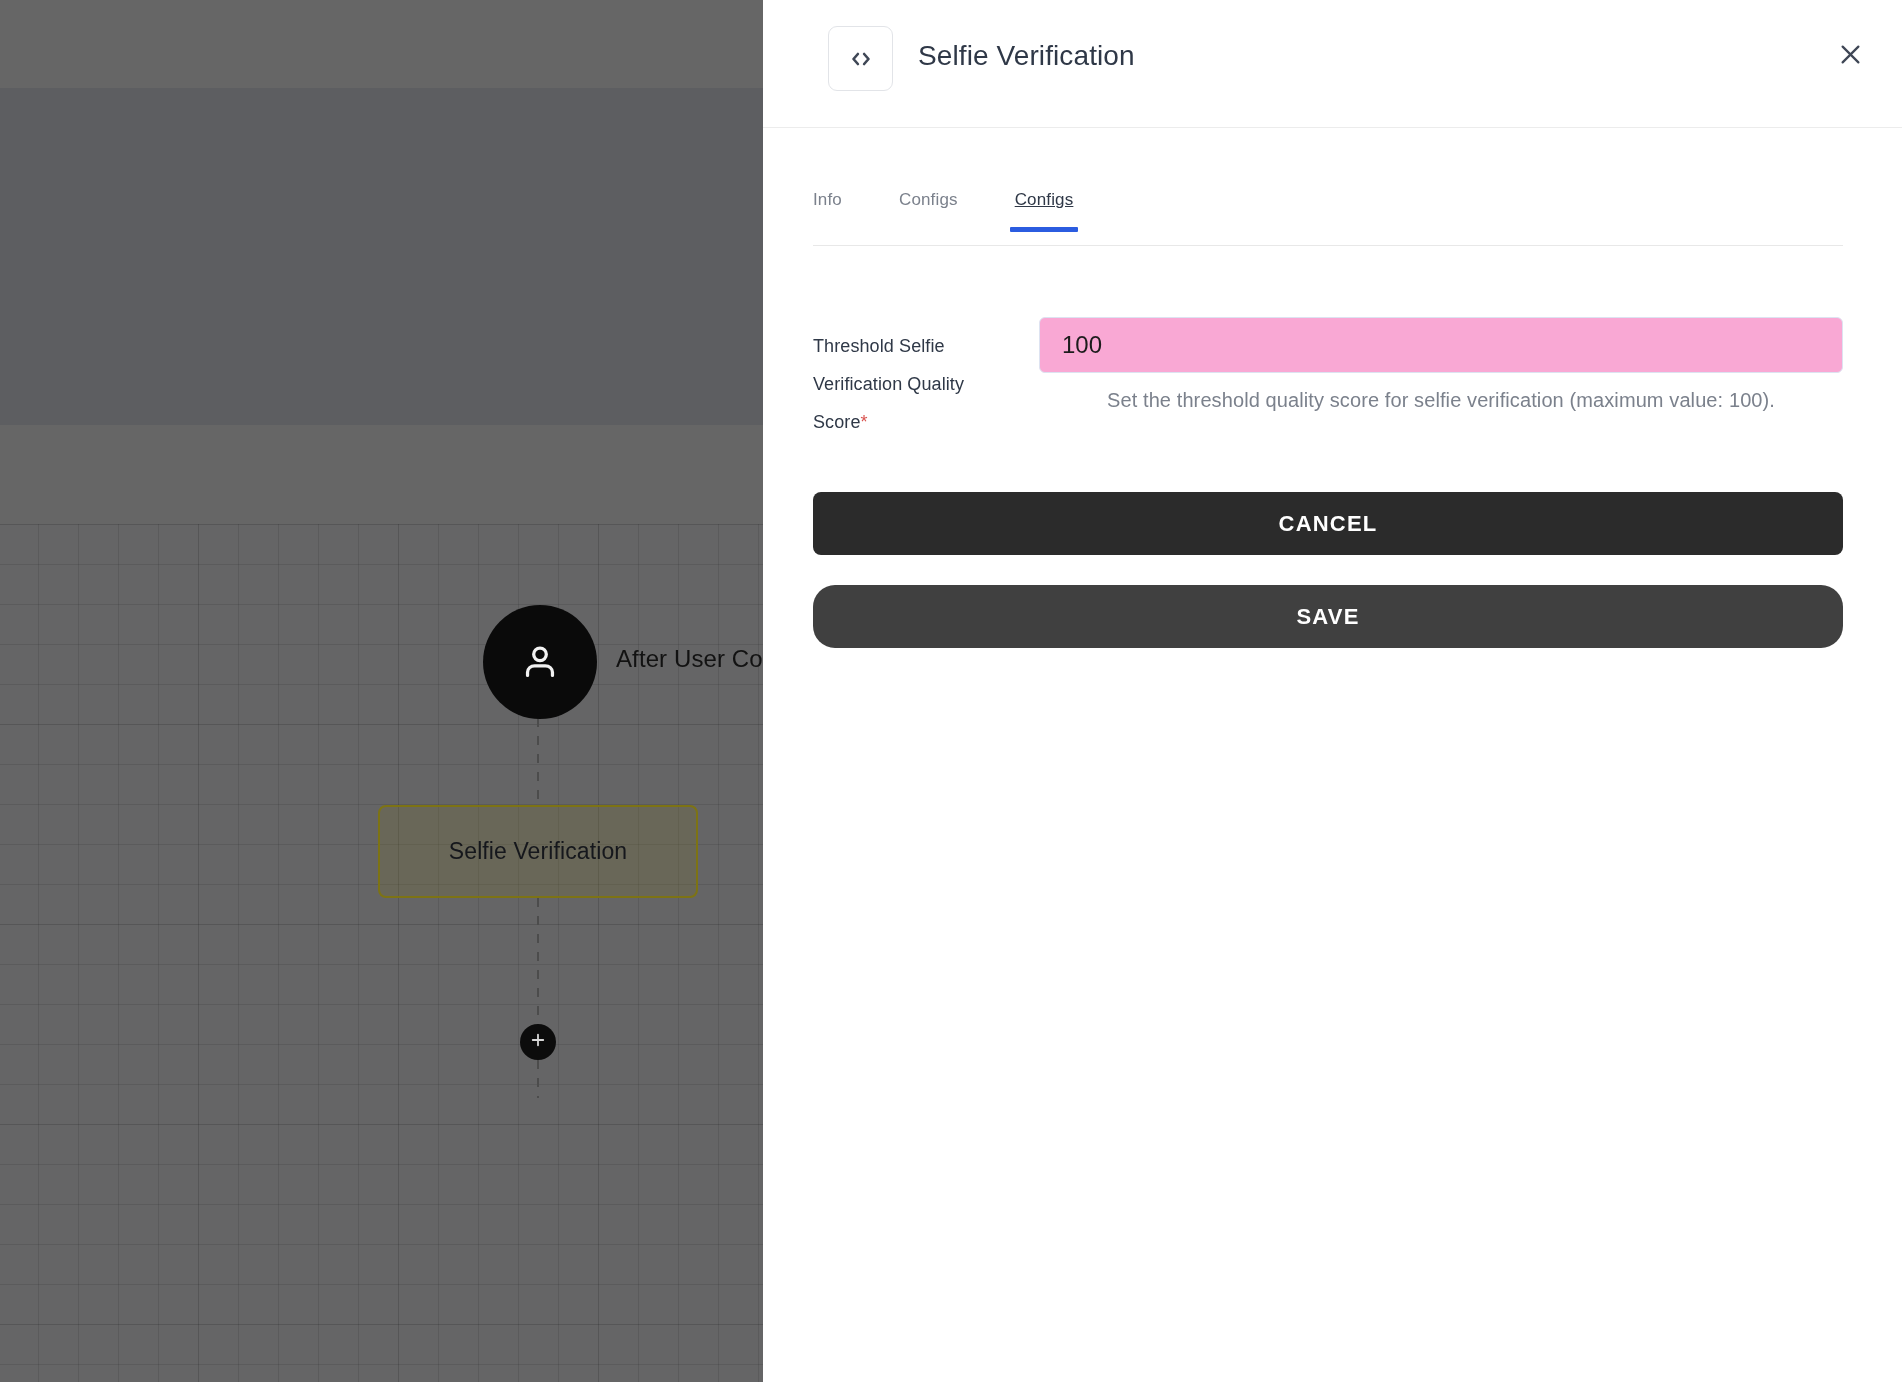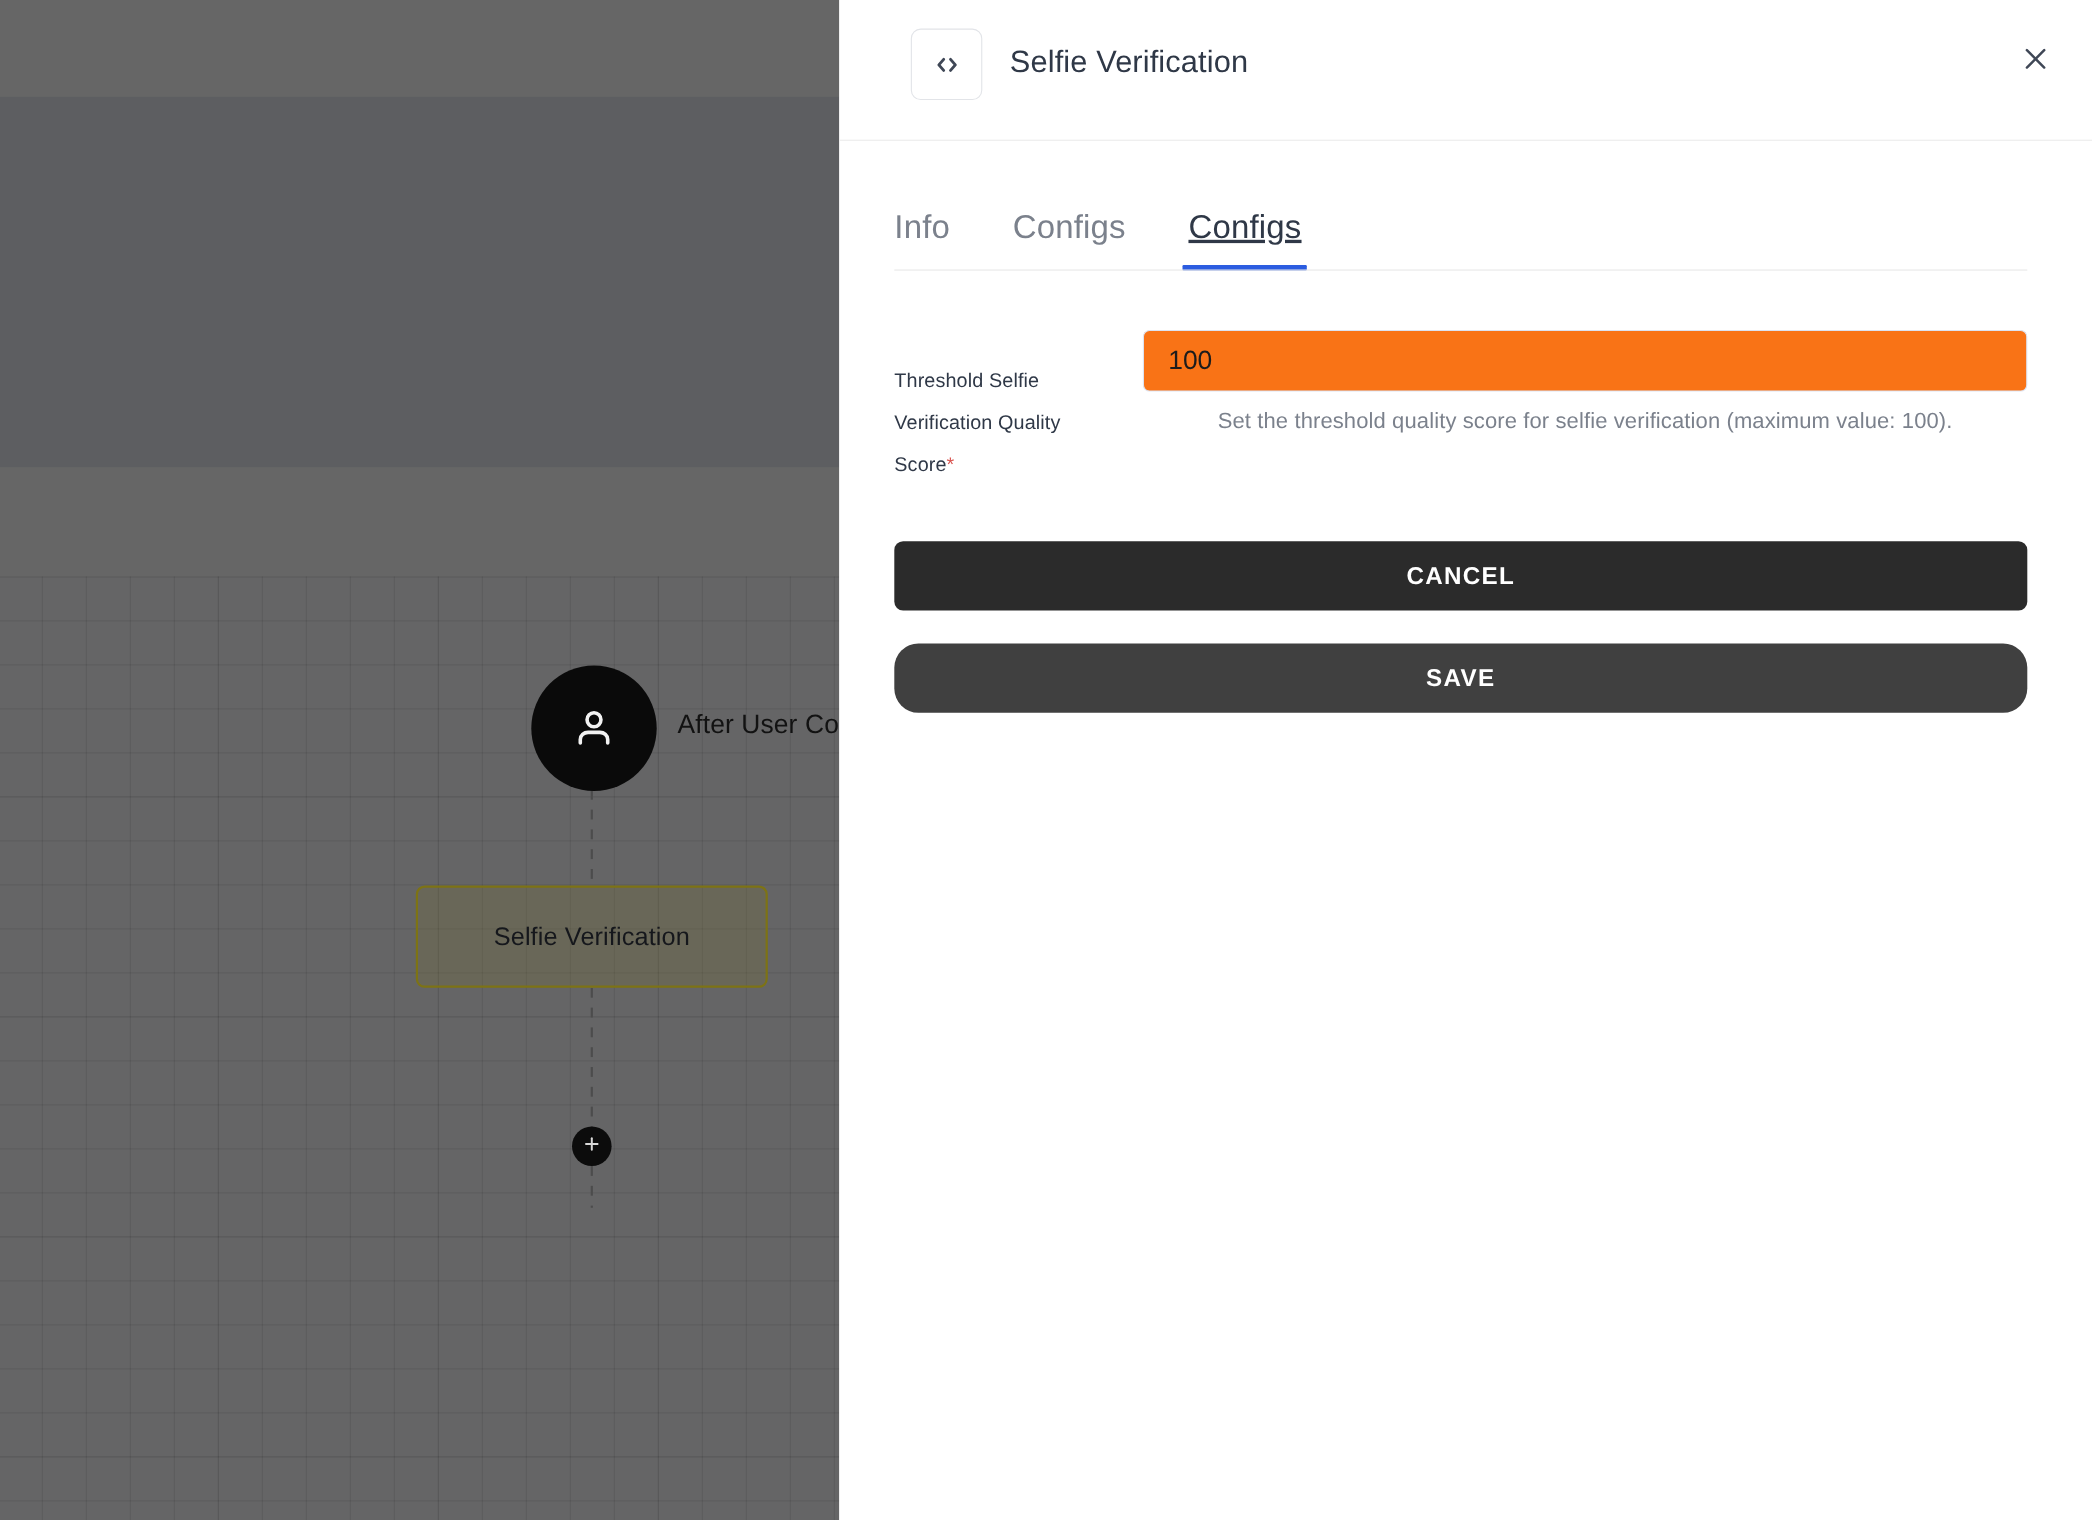--- a/index.html
+++ b/index.html
@@ -98,21 +98,21 @@
     position:absolute;left:1064px;top:33px;width:46px;height:46px;
     display:flex;align-items:center;justify-content:center;cursor:pointer;
   }
 
   
   .tabs{
     position:absolute;left:50px;top:190px;width:1030px;height:80px;
   }
   .tab-row{position:relative;display:flex;align-items:flex-start;height:56px;}
   .tab{
-    font-size:30px;color:#7b818c;letter-spacing:0.15px;
+    font-size:17px;color:#7b818c;letter-spacing:0.15px;
     padding:0 0 22px 0;cursor:pointer;position:relative;
   }
   .tab + .tab{margin-left:57px;}
   .tab.active{color:#2f3847;text-decoration:underline;}
   .tab.active::after{
     content:"";position:absolute;left:-5px;right:-5px;bottom:0;
     height:5px;background:#2b5ce0;border-radius:1px;
   }
   .tab-divider{
     position:absolute;left:0;top:55px;width:1030px;height:1px;background:#e8e8e8;
@@ -123,23 +123,23 @@
     position:absolute;left:50px;top:300px;width:1030px;
   }
   .field-label{
     position:absolute;left:0;top:27px;width:200px;
     font-size:18px;line-height:38px;color:#2f3847;letter-spacing:0.1px;
   }
   .req{color:#d9534f;}
   .field-control{position:absolute;left:226px;top:0;width:804px;}
   .text-input{
     width:804px;height:56px;box-sizing:border-box;
-    background:#f97316;border:1px solid #dde3f1;border-radius:6px;
+    background:#f9a8d4;border:1px solid #dde3f1;border-radius:6px;
     font-family:"Liberation Sans","DejaVu Sans",sans-serif;
-    font-size:24px;color:#1c1c1c;padding:0 22px;outline:none;
+    font-size:24px;color:#1c1c1c;padding:0 22px;outline:none;margin-top:17px;
   }
   .field-help{
     margin-top:16px;font-size:20px;color:#7b818c;letter-spacing:0.1px;text-align:center;
   }
 
   
   .actions{
     position:absolute;left:50px;top:492px;width:1030px;
     display:flex;justify-content:flex-end;gap:30px;flex-direction:column;
   }

